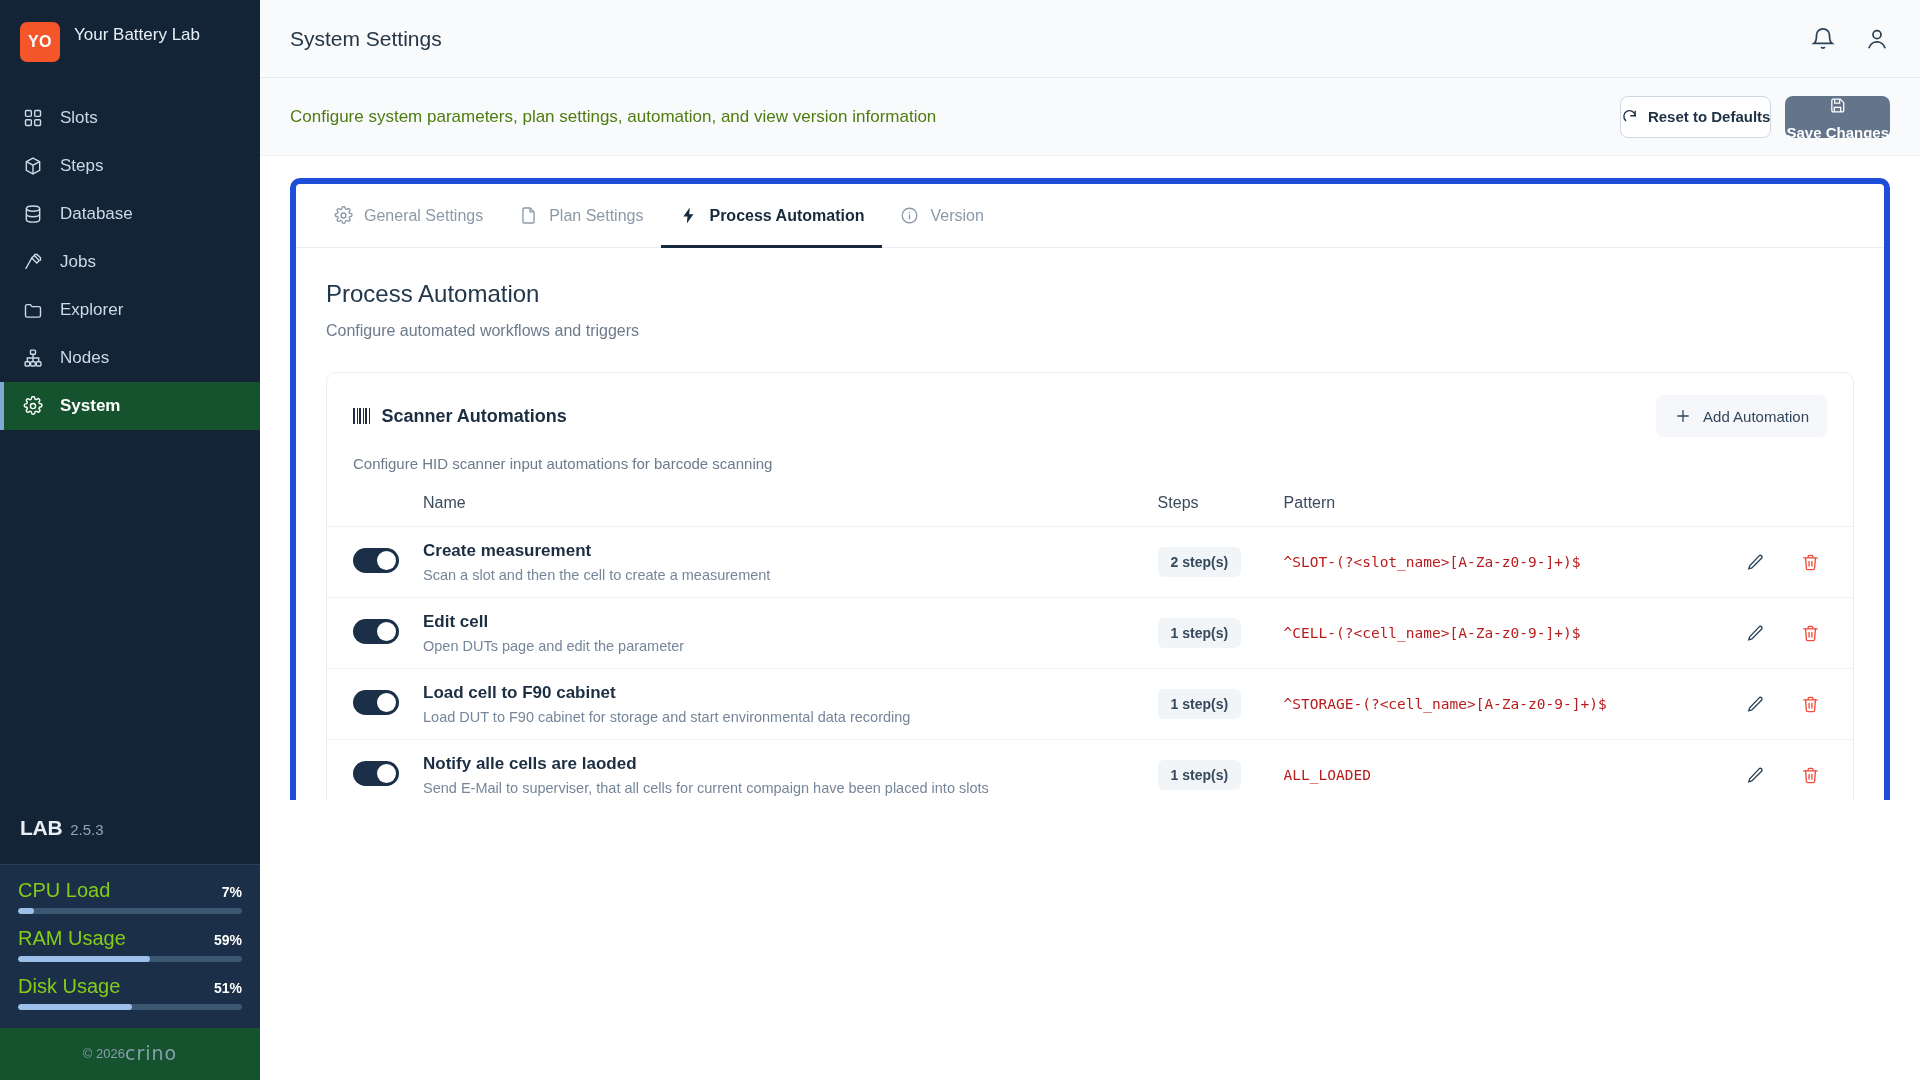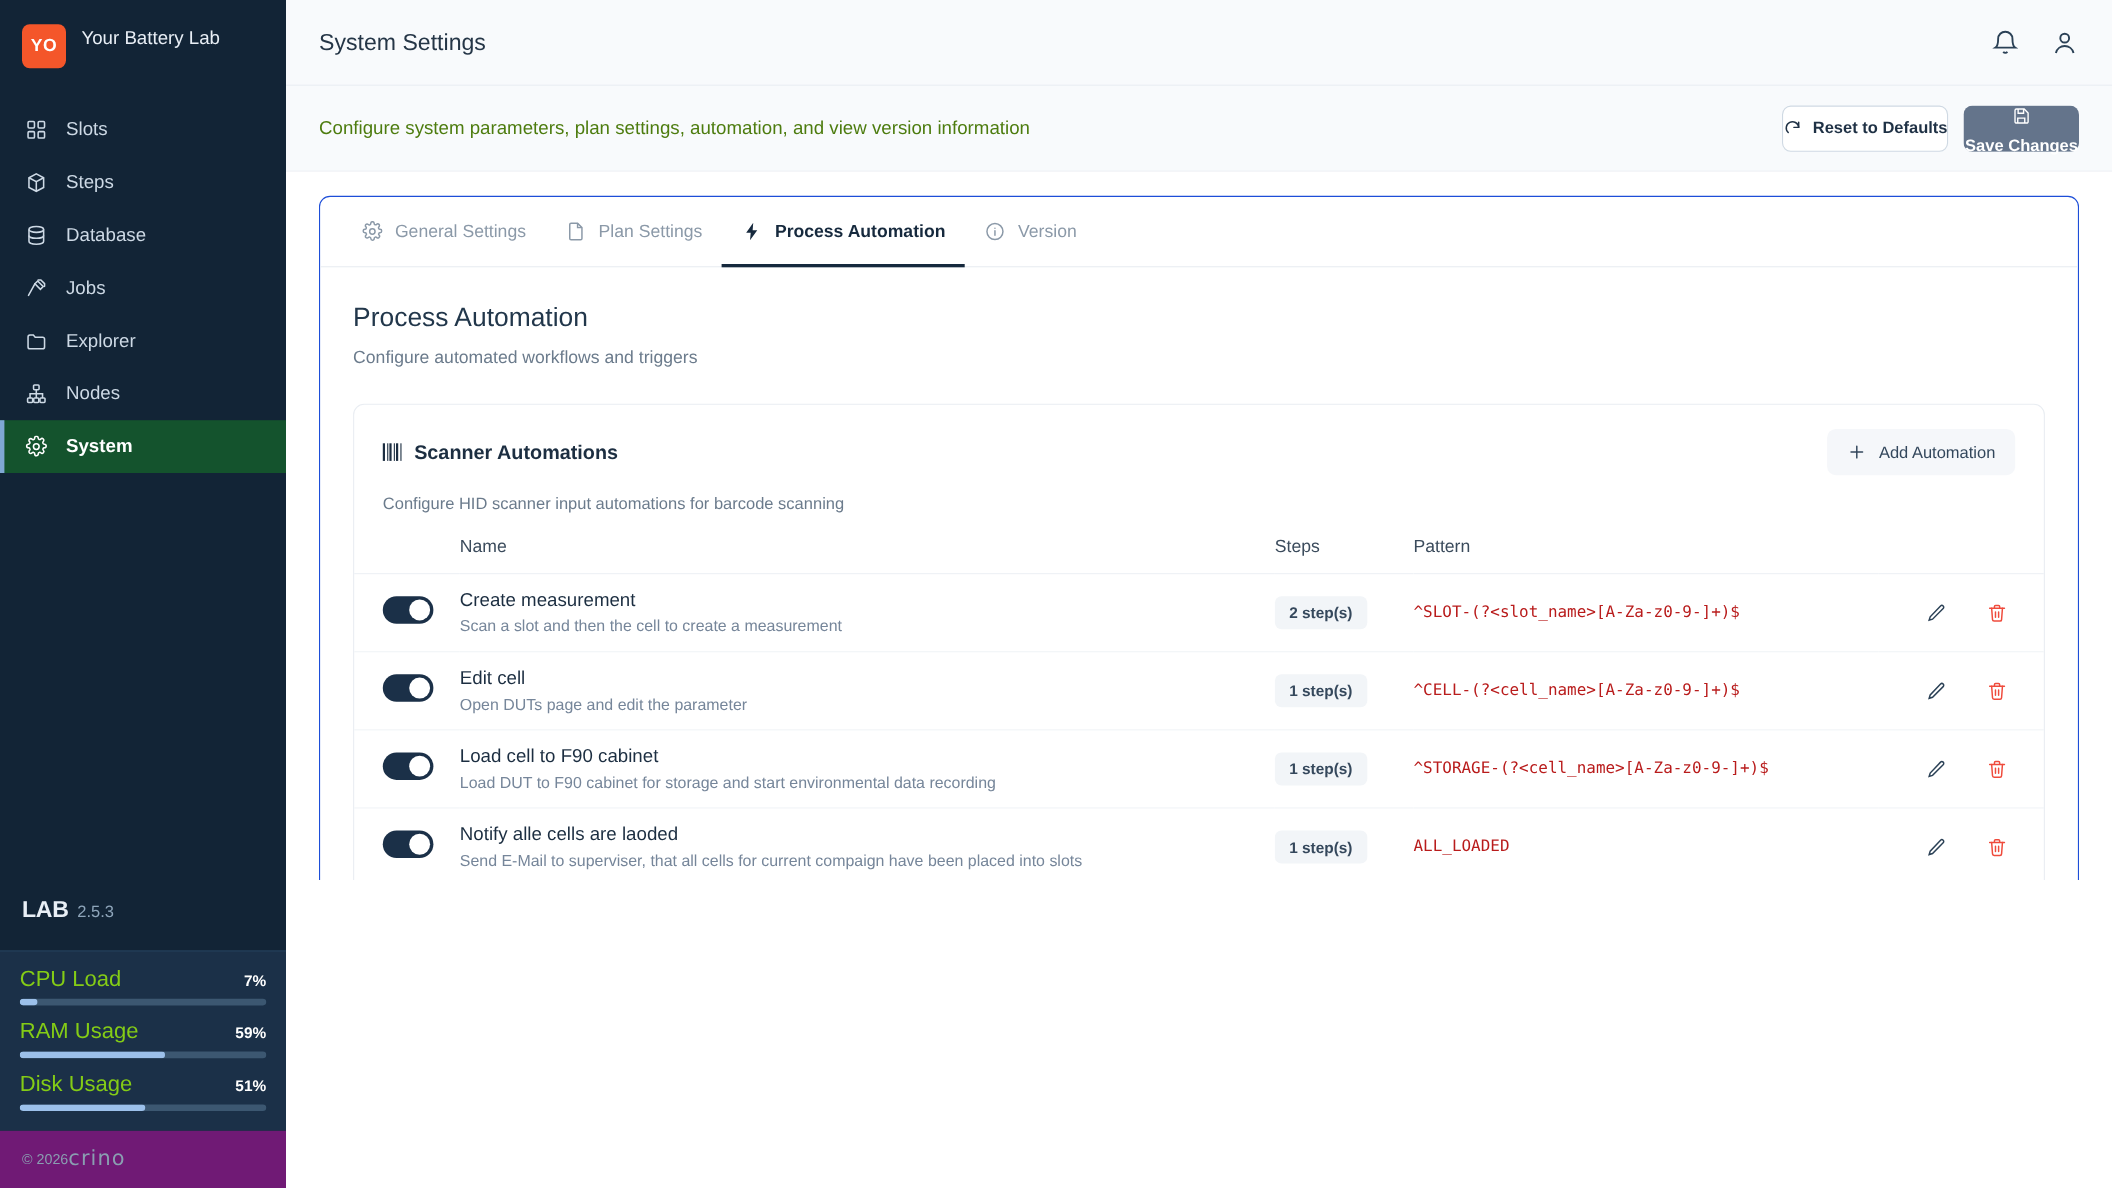--- a/index.html
+++ b/index.html
@@ -55,22 +55,22 @@
     border-top: 1px solid #24405c;
   }
   .stat { margin-bottom: 13px; }
   .stat:last-child { margin-bottom: 2px; }
   .stat-row { display: flex; justify-content: space-between; align-items: baseline; margin-bottom: 6px; }
   .stat-label { color: #84cc16; font-size: 20px; }
   .stat-value { color: #ffffff; font-size: 14px; font-weight: 700; }
   .bar { height: 6px; border-radius: 3px; background: #3c5771; overflow: hidden; }
   .bar-fill { height: 100%; border-radius: 3px; background: #9cc0ea; }
   .sb-footer {
-    background: #701a75; padding: 14px 20px 16px 20px;
-    display: flex; justify-content: flex-start; align-items: center;
+    background: #14532d; padding: 14px 20px 16px 20px;
+    display: flex; justify-content: center; align-items: center;
   }
   .copyright { color: #8a9eb1; font-size: 13px; }
   .crino { color: #8a9eb1; font-size: 19px; letter-spacing: 1px; font-family: "DejaVu Sans", sans-serif; }
 
   
   .main { flex: 1 1 auto; display: flex; flex-direction: column; background: #ffffff; min-width: 0; }
   .topbar {
     height: 78px; flex: 0 0 78px;
     background: #f8fafc; border-bottom: 1px solid #e6ebf0;
     display: flex; align-items: center; justify-content: space-between;
@@ -93,21 +93,21 @@
     height: 42px; padding: 0 0; border-radius: 8px;
     font-size: 15px; cursor: pointer; border: 1px solid transparent;
     font-weight: 600;
   }
   .btn svg { width: 17px; height: 17px; display: block; }
   .btn-secondary { background: #ffffff; border-color: #cfd9e3; color: #1f3145; }
   .btn-primary { background: #64748b; color: #ffffff; flex-direction: column; }
 
   .content { flex: 1 1 auto; padding: 22px 30px 0 30px; overflow: hidden; }
   .panel {
-    border: 1px solid #1d4ed8; border-radius: 10px; background: #fff;
+    border: 6px solid #1d4ed8; border-radius: 10px; background: #fff;
     min-height: 620px;
   }
   .tabs { display: flex; align-items: stretch; border-bottom: 1px solid #e9edf2; padding: 0 20px; }
   .tab {
     display: flex; align-items: center; gap: 11px;
     padding: 22px 18px 20px 18px; font-size: 16px; color: #8b99a8;
     cursor: pointer; border-bottom: 3px solid transparent; margin-bottom: -1px;
   }
   .tab svg { width: 19px; height: 19px; display:block; }
   .tab.active { color: #16293d; font-weight: 700; border-bottom-color: #16293d; }
@@ -150,21 +150,21 @@
   .col-actions { width: 150px; text-align: right; padding-right: 26px !important; }
 
   .toggle {
     width: 46px; height: 25px; border-radius: 13px; background: #1b3048;
     position: relative; cursor: pointer; display: inline-block;
   }
   .toggle .knob {
     position: absolute; top: 3px; left: 24px;
     width: 19px; height: 19px; border-radius: 50%; background: #ffffff;
   }
-  .row-name { font-size: 17px; color: #1c2e41; font-weight: 400; }
+  .row-name { font-size: 17px; color: #1c2e41; font-weight: 700; }
   .row-desc { font-size: 14.5px; color: #76869a; margin-top: 6px; }
   .pill {
     display: inline-block; background: #f2f5f8; color: #35485c;
     border-radius: 6px; padding: 7px 13px; font-size: 14px; font-weight: 700;
   }
   .pattern {
     font-family: "DejaVu Sans Mono", monospace; font-size: 14.5px; color: #b91c1c;
   }
   .act { display: inline-flex; align-items: center; justify-content: center; width: 34px; height: 34px; cursor: pointer; }
   .act svg { width: 19px; height: 19px; display: block; }

